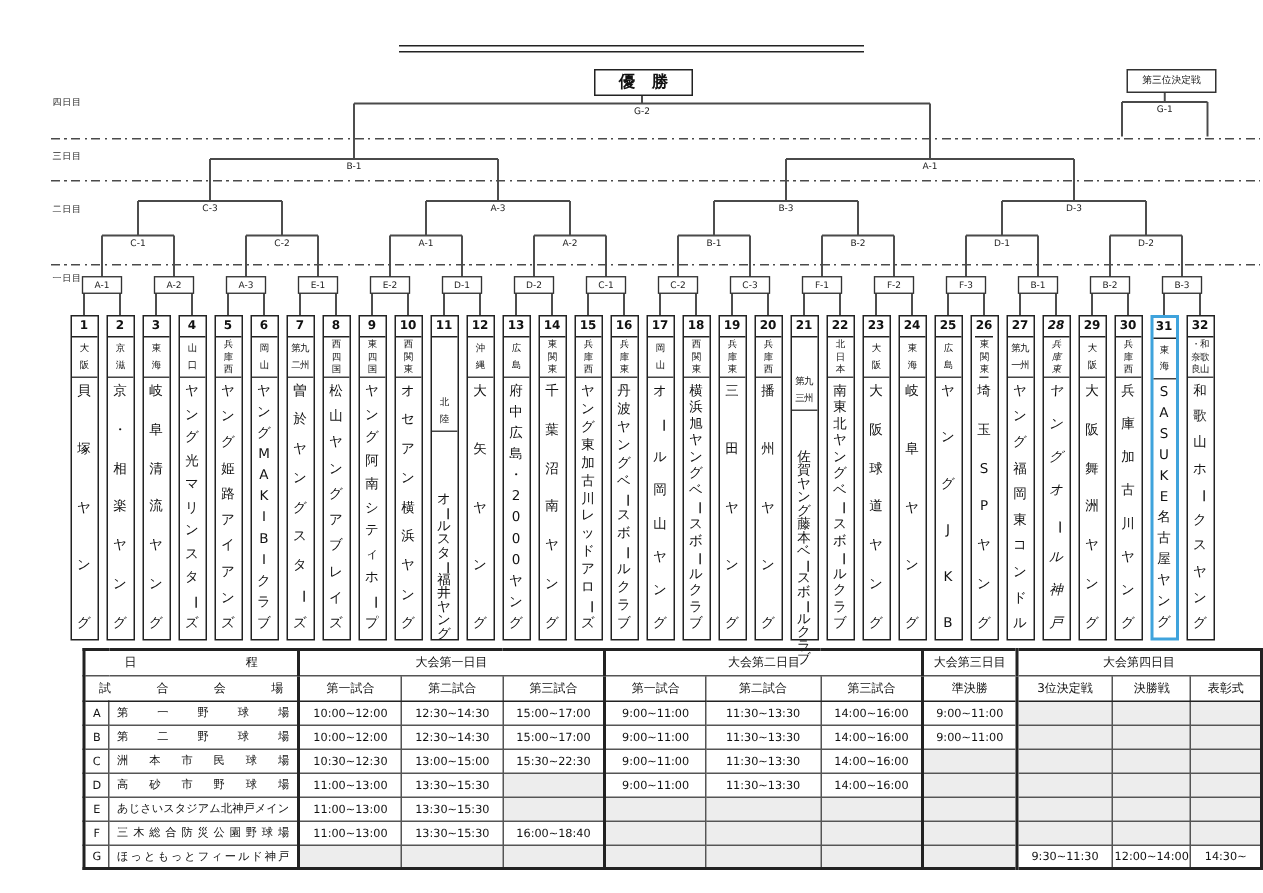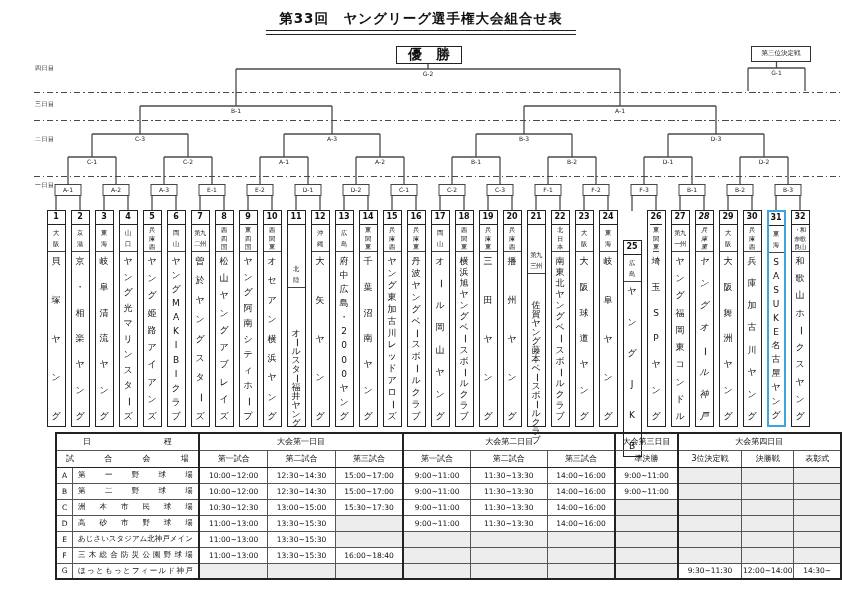--- a/index.html
+++ b/index.html
@@ -4,21 +4,21 @@
 <style>
   html,body{margin:0;padding:0;background:#ffffff;}
   .page{position:relative;width:842px;height:595px;background:#fff;overflow:hidden;
         font-family:"DejaVu Sans","Liberation Sans",sans-serif;color:#111;}
   .title{position:absolute;top:10px;left:0;width:100%;text-align:center;
          font-size:13.5px;font-weight:bold;letter-spacing:1px;}
   .title-underline{position:absolute;top:30px;left:266px;width:310px;height:3px;
          border-top:1.5px solid #222;border-bottom:1px solid #222;}
   .champ-box{position:absolute;left:396px;top:46px;width:64px;height:16px;
          border:1.5px solid #222;background:#fff;text-align:center;
-         font-size:14px;line-height:15px;font-weight:bold;z-index:3;}
+         font-size:11px;line-height:15px;font-weight:bold;z-index:3;}
   .third-box{position:absolute;left:751px;top:46px;width:58px;height:14px;
          border:1px solid #333;background:#fff;text-align:center;
          font-size:6.5px;line-height:13px;z-index:3;}
   .dashline{position:absolute;left:34px;width:806px;height:1px;
          background:repeating-linear-gradient(90deg,#4a4a4a 0 6px,transparent 6px 9px,#4a4a4a 9px 10.5px,transparent 10.5px 13.5px);}
   .daylabel{position:absolute;left:35px;width:24px;font-size:6px;color:#222;letter-spacing:0.5px;}
   #bracket-svg{position:absolute;left:0;top:0;z-index:1;}
   
   .team{position:absolute;top:210px;width:19px;height:217px;box-sizing:border-box;
         border:1.2px solid #222;background:#fff;z-index:2;display:flex;flex-direction:column;}
@@ -45,21 +45,20 @@
   .sp{display:flex;justify-content:space-between;align-items:center;height:100%;}
   .sp span{display:block;}
   .venue .sp{padding:0 5px;}
   .hd-nittei .sp{padding:0 26px;}
   .hd-kaijo .sp{padding:0 9px;}
 </style>
 </head>
 <body>
 
 <div class="page">
-  <div class="title">第33回　ヤングリーグ選手権大会組合せ表</div>
   <div class="title-underline"></div>
 
   <svg id="bracket-svg" width="842" height="595">
       <line x1="56" y1="190" x2="56" y2="211" stroke="#4a4a4a" stroke-width="1.3"></line>
       <line x1="80" y1="190" x2="80" y2="211" stroke="#4a4a4a" stroke-width="1.3"></line>
       <line x1="104" y1="190" x2="104" y2="211" stroke="#4a4a4a" stroke-width="1.3"></line>
       <line x1="128" y1="190" x2="128" y2="211" stroke="#4a4a4a" stroke-width="1.3"></line>
       <line x1="152" y1="190" x2="152" y2="211" stroke="#4a4a4a" stroke-width="1.3"></line>
       <line x1="176" y1="190" x2="176" y2="211" stroke="#4a4a4a" stroke-width="1.3"></line>
       <line x1="200" y1="190" x2="200" y2="211" stroke="#4a4a4a" stroke-width="1.3"></line>
@@ -667,21 +666,21 @@
           <div>海</div>
         </div>
         <div class="tname">
           <span>岐</span>
           <span>阜</span>
           <span>ヤ</span>
           <span>ン</span>
           <span>グ</span>
         </div>
       </div>
-      <div class="team" style="left: 622.5px; margin-top: 30px;">
+      <div class="team" style="left: 622.5px;">
         <div class="tnum">25</div>
         <div class="tregion">
           <div>広</div>
           <div>島</div>
         </div>
         <div class="tname">
           <span>ヤ</span>
           <span>ン</span>
           <span>グ</span>
           <span>J</span>
@@ -921,21 +920,21 @@
                 <span>洲</span>
                 <span>本</span>
                 <span>市</span>
                 <span>民</span>
                 <span>球</span>
                 <span>場</span>
               </div>
             </td>
             <td class="bL">10:30~12:30</td>
             <td>13:00~15:00</td>
-            <td>15:30~17:30</td>
+            <td>15:30~22:30</td>
             <td class="bL">9:00~11:00</td>
             <td>11:30~13:30</td>
             <td>14:00~16:00</td>
             <td class="bL empty"></td>
             <td class="bL empty"></td>
             <td class="empty"></td>
             <td class="empty"></td>
           </tr>
           <tr>
             <td>D</td>

